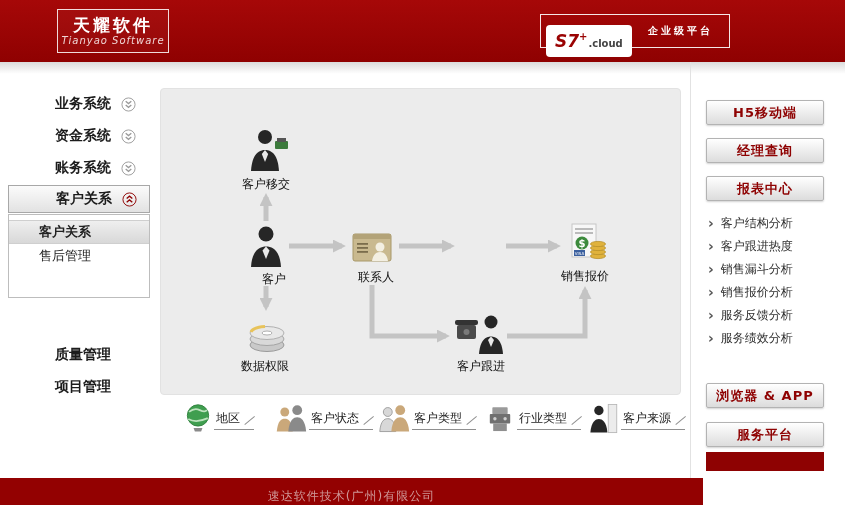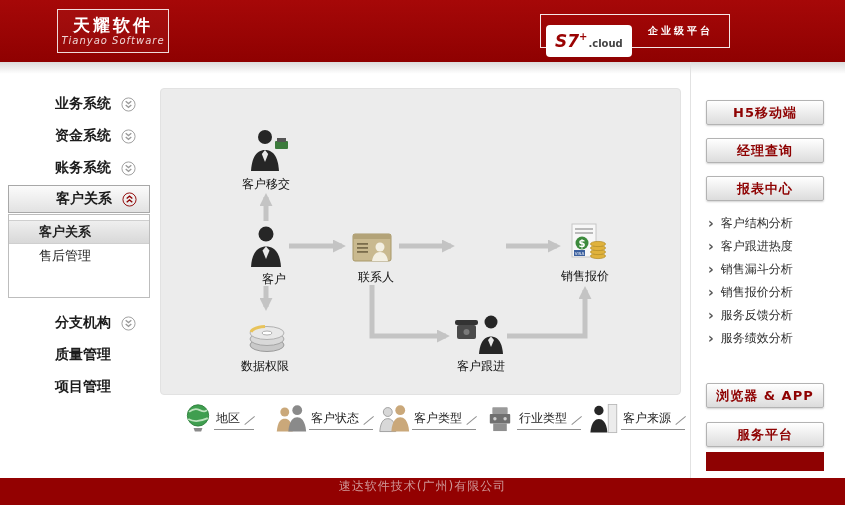--- a/index.html
+++ b/index.html
@@ -64,22 +64,22 @@
     background:linear-gradient(#ffffff,#dcdcdc); border:1px solid #b3b3b3; border-radius:2px;
     color:#8e0202; font-size:13px; font-weight:bold; display:flex; align-items:center;
     justify-content:center; letter-spacing:1px; cursor:pointer; box-shadow:0 1px 2px rgba(0,0,0,.18); }
   .rp-link { position:absolute; left:708px; height:18px; display:flex; align-items:center;
     gap:7px; font-size:12px; color:#2e2e2e; cursor:pointer; white-space:nowrap; }
   .rp-link .arrow { color:#555; font-size:14px; font-weight:bold; line-height:1; }
   .rp-redblock { position:absolute; left:706px; top:452px; width:118px; height:19px;
     background:#8e0202; cursor:pointer; }
 
   
-  .footer { position:absolute; left:0; top:478px; width:845px; height:27px;
-    background:#930101; display:flex; align-items:flex-start; justify-content:center; }
+  .footer { position:absolute; left:0; top:478px; width:703px; height:27px;
+    background:#930101; display:flex; align-items:flex-end; justify-content:center; }
   .footer-text { color:#cf9797; font-size:12px; letter-spacing:1px; }
 </style>
 </head>
 <body>
 
 <div id="app">
 
   <div class="header">
     <div class="logo-box">
       <div class="logo-title">天耀软件</div>
@@ -136,30 +136,20 @@
         </svg>
     </span>
   </div>
   <div class="submenu">
     <div class="submenu-item selected">
       <span>客户关系</span>
     </div>
     <div class="submenu-item">
       <span>售后管理</span>
     </div>
-  </div>
-  <div class="side-item" style="top:309px">
-    <span>分支机构</span>
-    <span class="chev">
-      <svg width="15" height="15" viewBox="0 0 16 16">
-          <circle cx="8" cy="8" r="7" fill="none" stroke="#9a9a9a"></circle>
-          <path d="M5 4.5 L8 7 L11 4.5" fill="none" stroke="#9a9a9a" stroke-width="1.4"></path>
-          <path d="M5 8.5 L8 11 L11 8.5" fill="none" stroke="#9a9a9a" stroke-width="1.4"></path>
-        </svg>
-    </span>
   </div>
   <div class="side-item" style="top:341px">
     <span>质量管理</span>
   </div>
   <div class="side-item" style="top:373px">
     <span>项目管理</span>
   </div>
 
   <div class="diagram">
     <svg class="arrows" width="521" height="307" viewBox="0 0 521 307">

